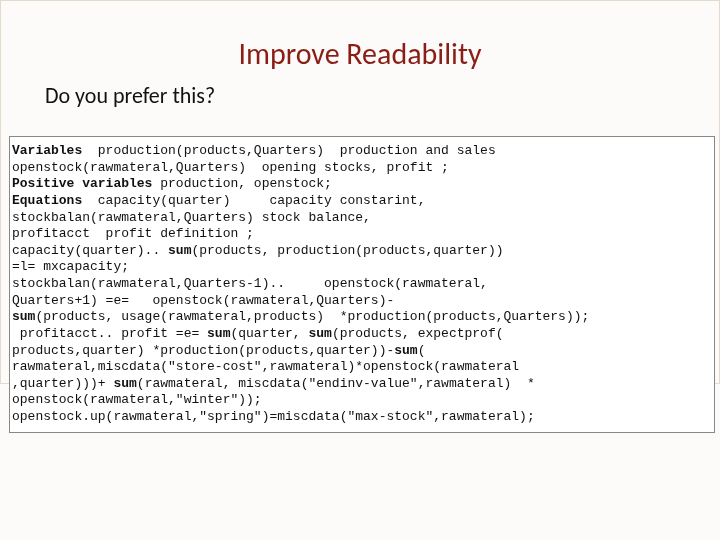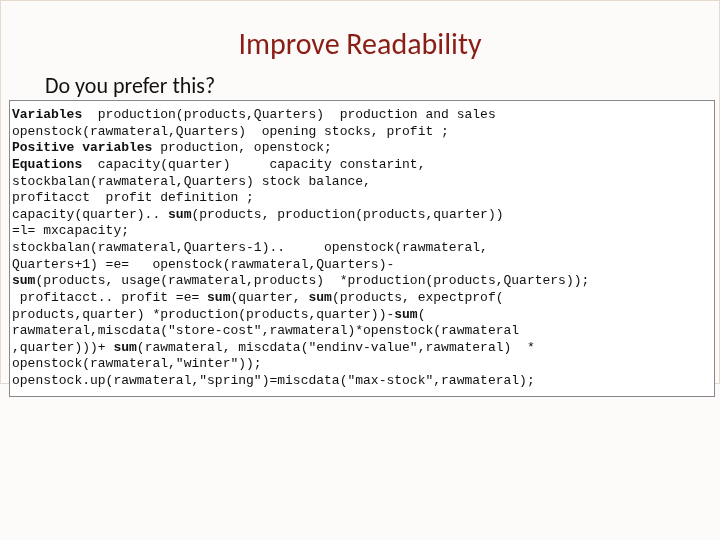--- a/index.html
+++ b/index.html
@@ -1,18 +1,18 @@
 <!DOCTYPE html>
 <html><head>
 <meta charset="utf-8">
 <style>
 html,body{margin:0;padding:0;width:720px;height:540px;background:#fdfbf9;font-family:"Segoe UI",Calibri,Arial,sans-serif;color:#222;box-sizing:border-box}
-.slide{width:720px;height:384px;box-sizing:border-box;padding:20px 30px 0 30px;border:1px solid #e3d9cc;position:relative}
+.slide{width:720px;height:384px;box-sizing:border-box;padding:30px 30px 0 30px;border:1px solid #e3d9cc;position:relative}
 .title{font-size:30px;color:#8a1e16;text-align:center;margin:4px 0 10px 0;font-weight:400}
-.subtitle{font-size:22px;color:#111;margin:0 0 1px 14px;font-weight:400}
+.subtitle{font-size:22px;color:#111;margin:0 0 27px 14px;font-weight:400}
 .codebox{border:1px solid #888;background:#fff;margin:0 -26px 4px -22px;padding:6px 2px 6px 2px;font-family:"Courier New",monospace;font-size:13px;line-height:1.28;color:#111;white-space:pre;overflow:hidden}
 .kw{font-weight:bold}
 </style>
 </head>
 <body>
 
 <div class="slide">
   <div class="title">Improve Readability</div>
   <div class="subtitle">Do you prefer this?</div>
 

